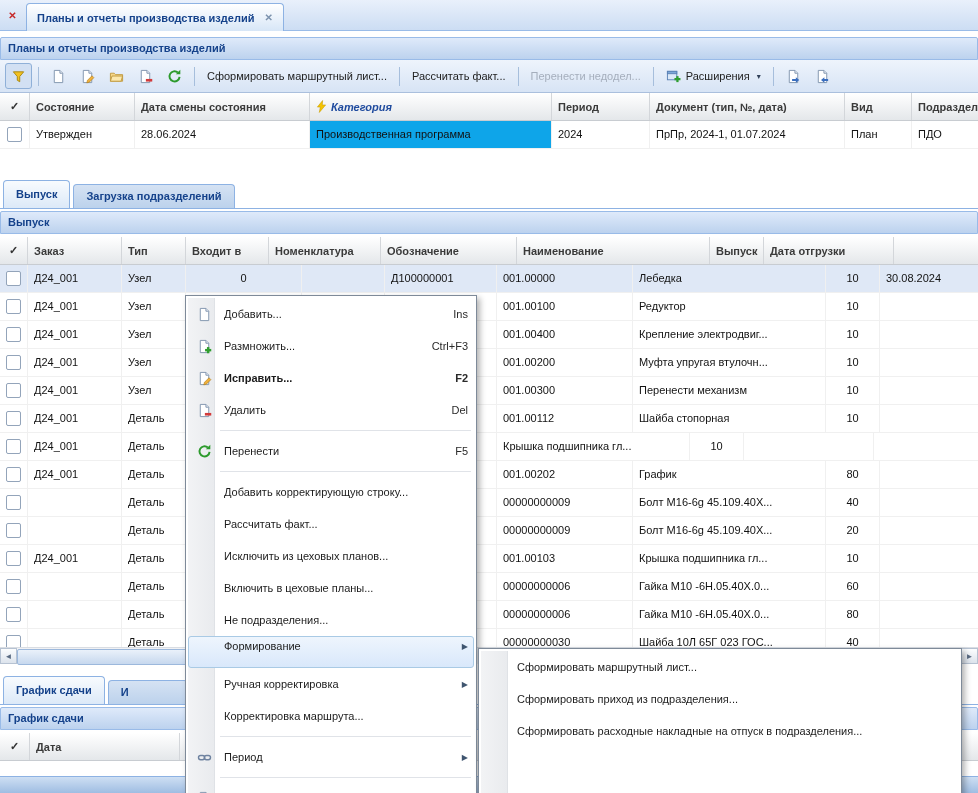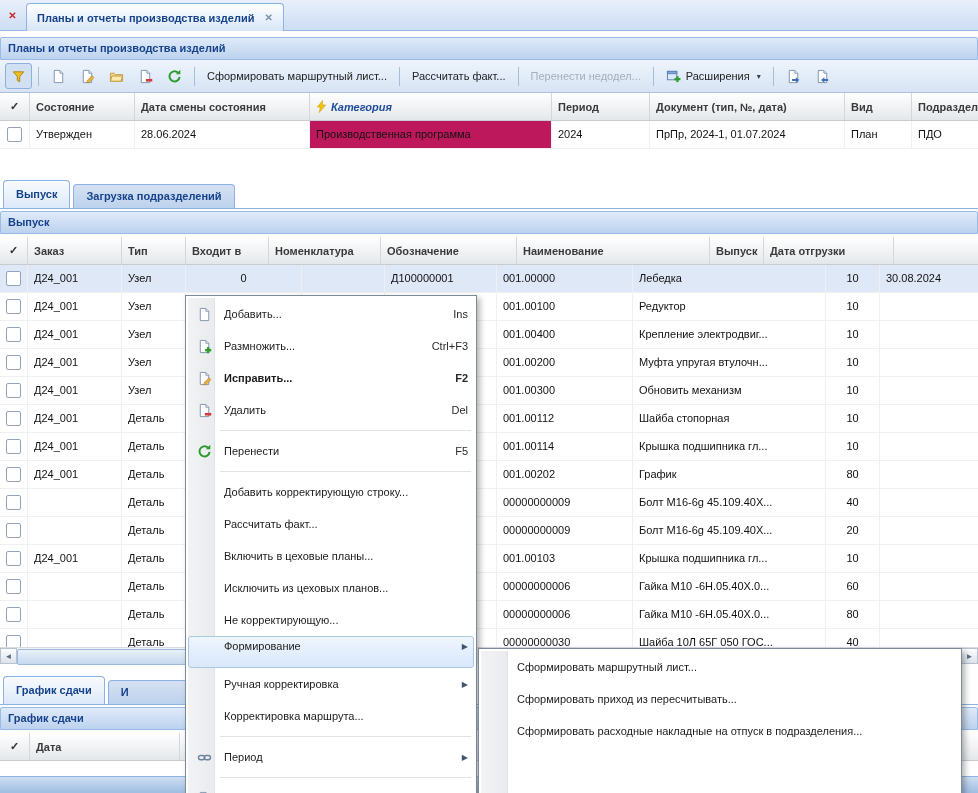--- a/index.html
+++ b/index.html
@@ -45,21 +45,21 @@
   .ghead{display:flex;height:28px;width:1100px;background:linear-gradient(#ffffff,#e4e7ea);
       border-bottom:1px solid #c8ccd1;box-sizing:border-box;}
   .gh{box-sizing:border-box;padding:0 6px;display:flex;align-items:center;gap:4px;font-weight:bold;
       color:#3a3a3a;border-right:1px solid #d3d6da;overflow:hidden;white-space:nowrap;flex:0 0 auto;}
   .gh.special{color:#1e4a9e;font-style:italic;}
   .gh.gc-check{justify-content:center;padding:0;color:#333;}
   .grow{display:flex;height:27px;width:1100px;border-bottom:1px solid #f0f0f0;background:#fff;}
   .grow.sel{background:#dfe8f6;}
   .gd{box-sizing:border-box;padding:0 6px;line-height:26px;color:#121212;border-right:1px solid #f0f0f0;
       overflow:hidden;white-space:nowrap;flex:0 0 auto;}
-  .gd.cellsel{background:#be185d;}
+  .gd.cellsel{background:#0ea5e9;}
   .gd.gc-check{display:flex;align-items:center;justify-content:center;padding:0;}
   .checkbox{width:13px;height:13px;border:1px solid #93a4ba;border-radius:2px;background:#fff;}
   .gc-check{width:30px;}
   #grid-master .gc0{width:105px}#grid-master .gc1{width:175px}#grid-master .gc2{width:242px}
   #grid-master .gc3{width:98px}#grid-master .gc4{width:195px}#grid-master .gc5{width:67px}
   #grid-master .gc6{width:110px}
   #grid-release .gc-check{width:28px}
   #grid-release .gc0{width:94px}#grid-release .gc1{width:64px}#grid-release .gc2{width:116px}
   #grid-release .gc3{width:83px}#grid-release .gc4{width:112px}#grid-release .gc5{width:136px}
   #grid-release .gc6{width:193px}#grid-release .gc7{width:54px}#grid-release .gc8{width:130px}
@@ -365,21 +365,21 @@
         <div class="grow">
           <div class="gd gc-check">
             <div class="checkbox"></div>
           </div>
           <div class="gd gc0">Д24_001</div>
           <div class="gd gc1">Узел</div>
           <div class="gd gc2"></div>
           <div class="gd gc3"></div>
           <div class="gd gc4"></div>
           <div class="gd gc5">001.00300</div>
-          <div class="gd gc6">Обновить механизм</div>
+          <div class="gd gc6">Перенести механизм</div>
           <div class="gd gc7">10</div>
           <div class="gd gc8"></div>
         </div>
         <div class="grow">
           <div class="gd gc-check">
             <div class="checkbox"></div>
           </div>
           <div class="gd gc0">Д24_001</div>
           <div class="gd gc1">Деталь</div>
           <div class="gd gc2"></div>
@@ -392,21 +392,20 @@
         </div>
         <div class="grow">
           <div class="gd gc-check">
             <div class="checkbox"></div>
           </div>
           <div class="gd gc0">Д24_001</div>
           <div class="gd gc1">Деталь</div>
           <div class="gd gc2"></div>
           <div class="gd gc3"></div>
           <div class="gd gc4"></div>
-          <div class="gd gc5">001.00114</div>
           <div class="gd gc6">Крышка подшипника гл...</div>
           <div class="gd gc7">10</div>
           <div class="gd gc8"></div>
         </div>
         <div class="grow">
           <div class="gd gc-check">
             <div class="checkbox"></div>
           </div>
           <div class="gd gc0">Д24_001</div>
           <div class="gd gc1">Деталь</div>
@@ -491,21 +490,21 @@
         <div class="grow">
           <div class="gd gc-check">
             <div class="checkbox"></div>
           </div>
           <div class="gd gc0"></div>
           <div class="gd gc1">Деталь</div>
           <div class="gd gc2"></div>
           <div class="gd gc3"></div>
           <div class="gd gc4"></div>
           <div class="gd gc5">00000000030</div>
-          <div class="gd gc6">Шайба 10Л 65Г 050 ГОС...</div>
+          <div class="gd gc6">Шайба 10Л 65Г 023 ГОС...</div>
           <div class="gd gc7">40</div>
           <div class="gd gc8"></div>
         </div>
       </div>
   </div>
 
   <div class="hscroll">
     <div class="sb-btn">◄</div>
     <div class="sb-track">
       <div class="sb-thumb"></div>
@@ -595,29 +594,29 @@
       <div class="menu-item">
         <div class="mi-icon"></div>
         <span class="mi-label">Добавить корректирующую строку...</span>
       </div>
       <div class="menu-item">
         <div class="mi-icon"></div>
         <span class="mi-label">Рассчитать факт...</span>
       </div>
       <div class="menu-item">
         <div class="mi-icon"></div>
+        <span class="mi-label">Исключить из цеховых планов...</span>
+      </div>
+      <div class="menu-item">
+        <div class="mi-icon"></div>
         <span class="mi-label">Включить в цеховые планы...</span>
       </div>
       <div class="menu-item">
         <div class="mi-icon"></div>
-        <span class="mi-label">Исключить из цеховых планов...</span>
-      </div>
-      <div class="menu-item">
-        <div class="mi-icon"></div>
-        <span class="mi-label">Не корректирующую...</span>
+        <span class="mi-label">Не подразделения...</span>
       </div>
       <div class="menu-item active">
         <div class="mi-icon"></div>
         <span class="mi-label">Формирование</span>
         <span class="mi-arrow">▶</span>
       </div>
       <div class="menu-item">
         <div class="mi-icon"></div>
         <span class="mi-label">Ручная корректировка</span>
         <span class="mi-arrow">▶</span>
@@ -654,20 +653,20 @@
       </div>
     </div>
   <div class="menu" id="submenu">
       <div class="gutter"></div>
       <div class="menu-item">
         <div class="mi-icon"></div>
         <span class="mi-label">Сформировать маршрутный лист...</span>
       </div>
       <div class="menu-item">
         <div class="mi-icon"></div>
-        <span class="mi-label">Сформировать приход из пересчитывать...</span>
+        <span class="mi-label">Сформировать приход из подразделения...</span>
       </div>
       <div class="menu-item">
         <div class="mi-icon"></div>
         <span class="mi-label">Сформировать расходные накладные на отпуск в подразделения...</span>
       </div>
     </div>
 </div>
 
 </body></html>

